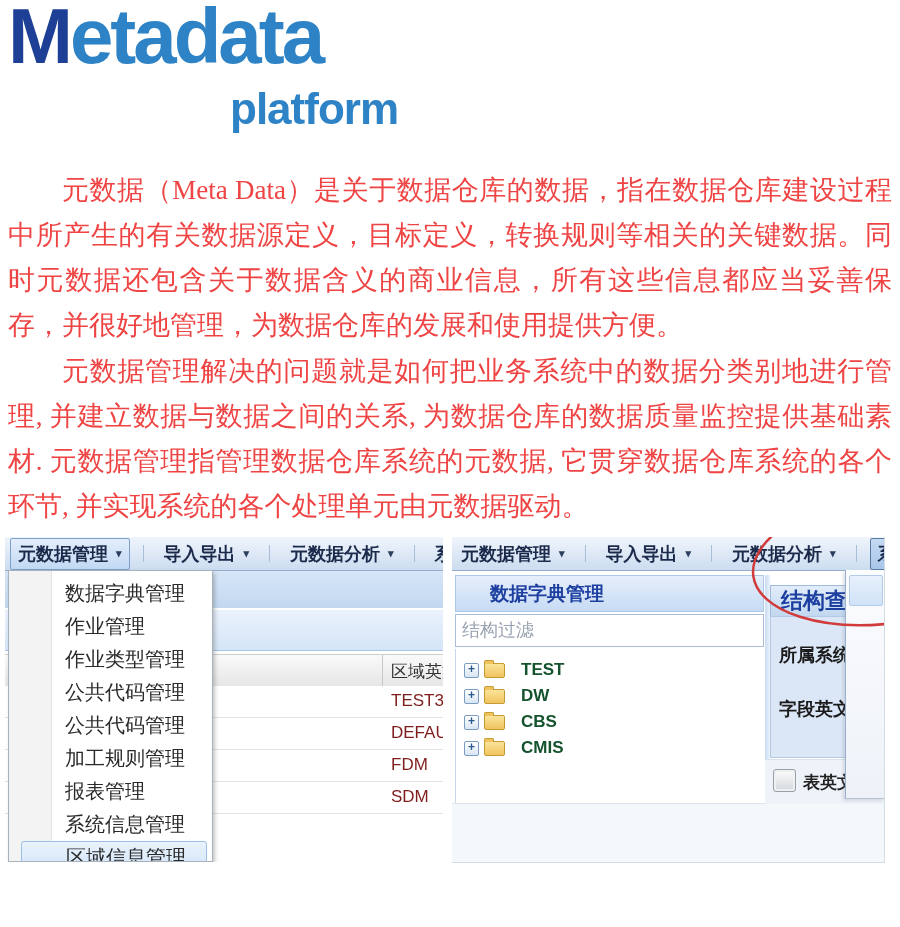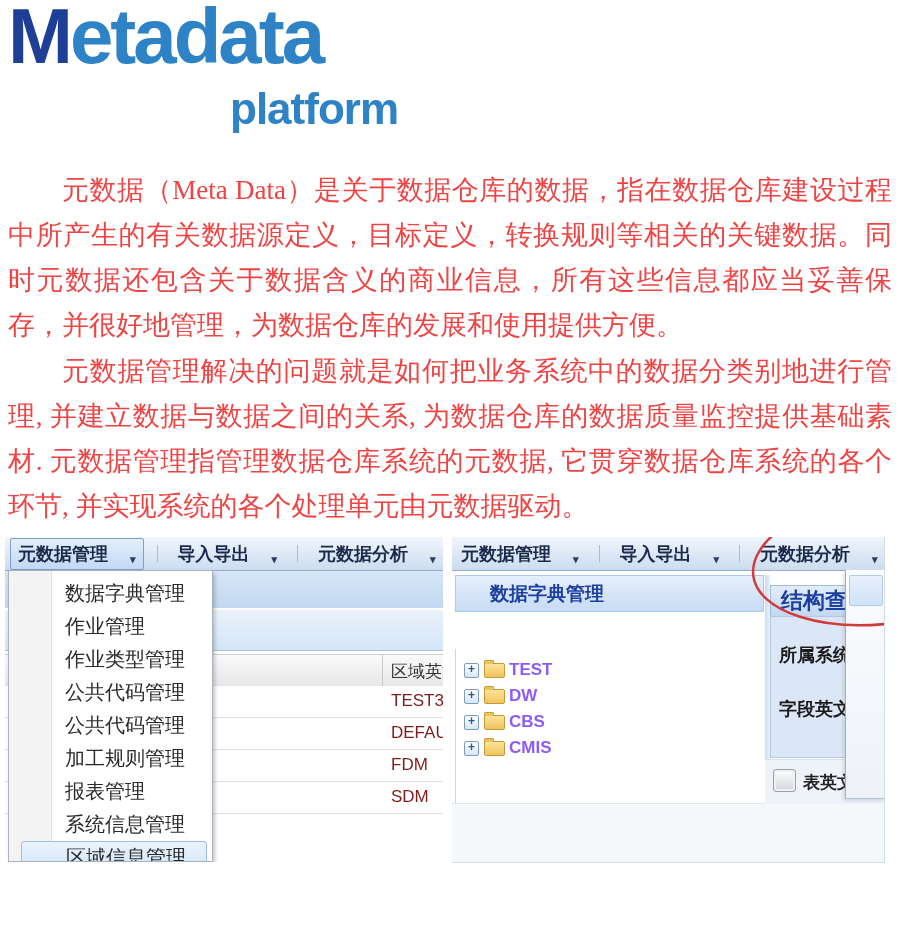--- a/index.html
+++ b/index.html
@@ -20,21 +20,21 @@
   .para1{top:168px;}
   .para2{top:349px;}
 
   
   .shot{position:absolute;top:537px;height:325px;overflow:hidden;background:#fff;}
   .shot-l{left:5px;width:438px;}
   .shot-r{left:452px;width:432px;border-right:1px solid #d4dce4;border-bottom:1px solid #d4dce4;}
 
   .mbar{position:absolute;top:0;left:0;right:0;height:33px;display:flex;align-items:center;
         background:linear-gradient(#f0f5fc,#ccdcf0);border-bottom:1px solid #96accc;}
-  .mitem{display:flex;align-items:flex-end;gap:22px;font-size:18px;font-weight:700;color:#1b2a4a;
+  .mitem{display:flex;align-items:center;gap:8px;font-size:18px;font-weight:700;color:#1b2a4a;
          padding:3px 7px;white-space:nowrap;flex:0 0 auto;}
   .mitem.act1{background:linear-gradient(#e4eefb,#c2d9f4);border:1px solid #7d9fc9;border-radius:2px;}
   .mitem.act2{background:linear-gradient(#c6daf2,#a8c6ea);border:1px solid #5a7aa2;border-radius:2px;}
   .msep{width:1px;height:17px;background:#a9bdd6;margin:0 13px;flex:0 0 auto;}
   .marrow{font-size:11px;color:#2c3e60;}
   .shot-l .mitem:first-of-type{margin-left:5px;}
   .shot-r .mitem:first-of-type{margin-left:2px;}
   .shot-r .mitem:last-of-type{margin-left:auto;margin-right:0;}
 
   
@@ -77,21 +77,21 @@
          border-left:1px solid #c8d8ec;}
   .titem{display:flex;align-items:center;height:26px;padding-left:8px;}
   .titem:first-of-type{margin-top:8px;}
   .tplus{width:13px;height:13px;border:1px solid #7a9cc0;border-radius:2px;flex:0 0 auto;
          background:linear-gradient(#ffffff,#d8e6f4);color:#2c5a8c;font-size:12px;
          line-height:11px;text-align:center;font-weight:700;}
   .tfolder{width:19px;height:13px;background:linear-gradient(#fbe49a,#f0c35e);
            border:1px solid #c49b32;border-radius:2px;position:relative;margin-left:5px;flex:0 0 auto;}
   .tfolder::before{content:"";position:absolute;left:-1px;top:-4px;width:8px;height:3px;
            background:#f0c35e;border:1px solid #c49b32;border-bottom:none;border-radius:2px 2px 0 0;}
-  .tname{font-size:17px;font-weight:700;color:#8b5cf6;margin-left:4px;white-space:nowrap;}
+  .tname{font-size:17px;font-weight:700;color:#14532d;margin-left:16px;white-space:nowrap;}
 
   .vdiv{position:absolute;left:313px;top:38px;bottom:58px;width:5px;
         background:linear-gradient(90deg,#c9dcf2,#eaf2fb);}
 
   .stab{position:absolute;left:318px;top:48px;width:80px;height:31px;overflow:hidden;
         background:linear-gradient(#e2edfa,#c2d8f0);border:1px solid #9fbcdc;border-bottom:none;
         box-sizing:border-box;white-space:nowrap;}
   .stab span{margin-left:10px;line-height:29px;font-size:22px;font-weight:700;color:#1d3fa0;}
   .sbody{position:absolute;left:318px;top:79px;width:114px;height:142px;background:#dbe7f7;
          border:1px solid #b4c9e4;box-sizing:border-box;overflow:hidden;}
@@ -206,20 +206,23 @@
       </div>
       <div class="msep"></div>
       <div class="mitem act2">
         <span>系统</span>
       </div>
     </div>
 
   <div class="dhead">
     <span>数据字典管理</span>
   </div>
+  <div class="dfilter">
+    <input type="text" placeholder="结构过滤" style="">
+  </div>
   <div class="dtree" id="right-tree">
       <div class="titem">
         <span class="tplus">+</span>
         <span class="tfolder"></span>
         <span class="tname">TEST</span>
       </div>
       <div class="titem">
         <span class="tplus">+</span>
         <span class="tfolder"></span>
         <span class="tname">DW</span>

